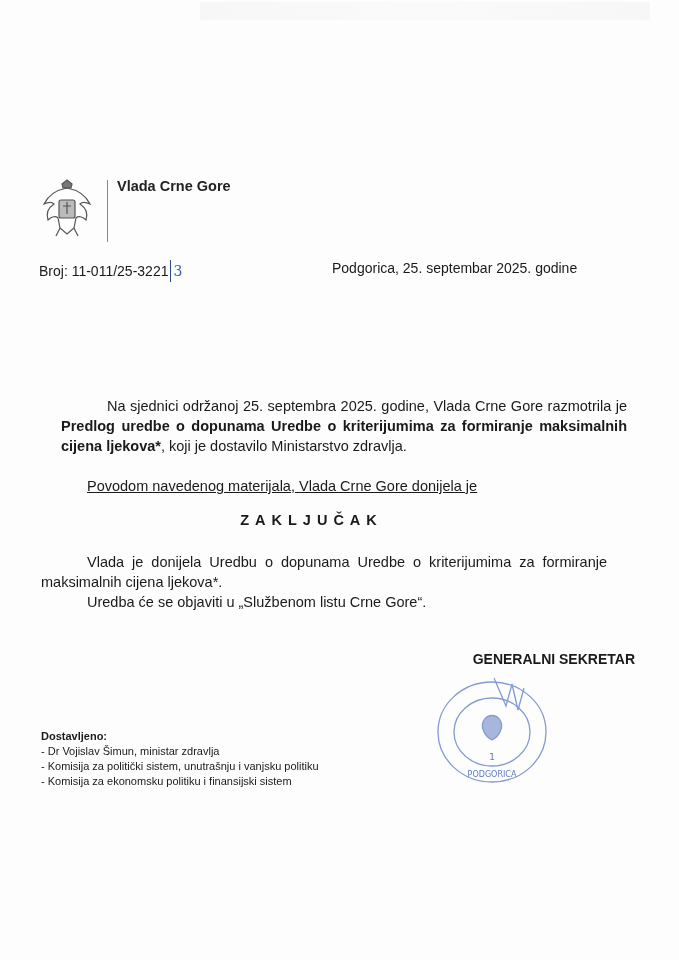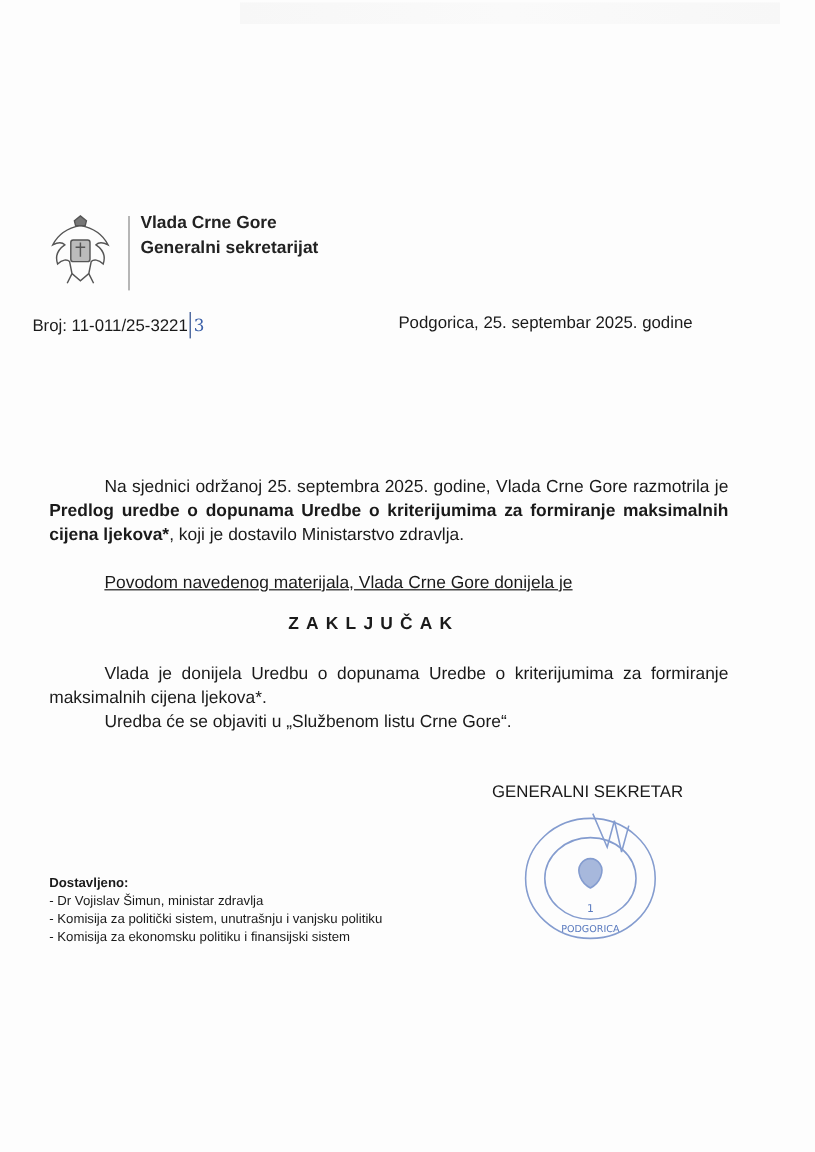--- a/index.html
+++ b/index.html
@@ -1,31 +1,31 @@
 <!DOCTYPE html>
 <html><head>
 <meta charset="utf-8">
 <style>
   html, body { margin:0; padding:0; background:#fdfdfd; }
   body { width:679px; height:960px; position:relative; overflow:hidden; font-family:"Liberation Sans", sans-serif; color:#1a1a1a; }
   .abs { position:absolute; }
   .crest { left:38px; top:178px; width:58px; height:62px; }
   .vline { left:107px; top:180px; width:1px; height:62px; background:#888; }
   .hdr { left:117px; top:176px; font-size:14.5px; font-weight:bold; line-height:21px; color:#222; }
-  .broj { left:27px; top:260px; font-size:14px; }
+  .broj { left:39px; top:260px; font-size:14px; }
   .mark { display:inline-block; width:1px; height:22px; background:#2a4a8a; vertical-align:-6px; margin:0 2px 0 2px; }
   .hw { color:#3a5fa8; font-family:"DejaVu Serif", serif; font-size:14px; }
   .place { left:332px; top:260px; font-size:14px; }
   .body { left:41px; width:566px; font-size:14.5px; line-height:20px; text-align:justify; }
-  .p1 { top:396px; text-indent:46px; }
+  .p1 { top:396px; text-indent:46px;margin-left:20px; }
   .p2 { top:476px; text-indent:46px;text-decoration:underline; }
   .title { top:512px; left:0; width:623px; text-align:center; font-size:14.5px; font-weight:bold; letter-spacing:6px; }
   .p3 { top:552px; text-indent:46px; }
   .p4 { top:592px; text-indent:46px; }
-  .sec { left:410px; top:650px; font-size:14px; font-weight:normal; text-align:left; width:225px; line-height:18px; }
+  .sec { left:410px; top:650px; font-size:14px; font-weight:bold; text-align:right; width:225px; line-height:18px; }
   .stamp { left:432px; top:676px; width:120px; height:110px; }
   .dist { left:41px; top:729px; font-size:11px; line-height:15px; }
   .dist b { font-weight:bold; }
   .faint { left:200px; top:2px; width:450px; height:18px; opacity:0.06; background:linear-gradient(90deg,#999,#ccc,#999); }
 </style>
 </head>
 <body>
 
 <div class="abs faint"></div>
 
@@ -34,21 +34,20 @@
     <path d="M24 6 L29 2 L34 6 L33 10 L25 10 Z" fill="#777"></path>
     <path d="M29 10 C18 12 10 18 6 26 C10 24 14 24 16 26 C10 30 8 36 10 42 C14 38 18 38 20 40 L22 50 L29 56 L36 50 L38 40 C40 38 44 38 48 42 C50 36 48 30 42 26 C44 24 48 24 52 26 C48 18 40 12 29 10 Z"></path>
     <rect x="21" y="22" width="16" height="18" rx="2" fill="#bbb"></rect>
     <path d="M25 28 L33 28 M29 24 L29 36"></path>
     <path d="M22 50 L18 58 M36 50 L40 58"></path>
   </g>
 </svg>
 <div class="abs vline"></div>
 <div class="abs hdr">
   <div>Vlada Crne Gore</div>
-  <div>Generalni sekretarijat</div>
 </div>
 
 <div class="abs broj">
   <span>Broj: 11-011/25-3221</span><span class="mark"></span><span class="hw">3</span>
 </div>
 <div class="abs place">Podgorica, 25. septembar 2025. godine</div>
 
 <div class="abs body p1">
   <span>Na sjednici održanoj 25. septembra 2025. godine, Vlada Crne Gore razmotrila je </span><b>Predlog uredbe o dopunama Uredbe o kriterijumima za formiranje maksimalnih cijena ljekova*</b><span>, koji je dostavilo Ministarstvo zdravlja.</span>
 </div>

